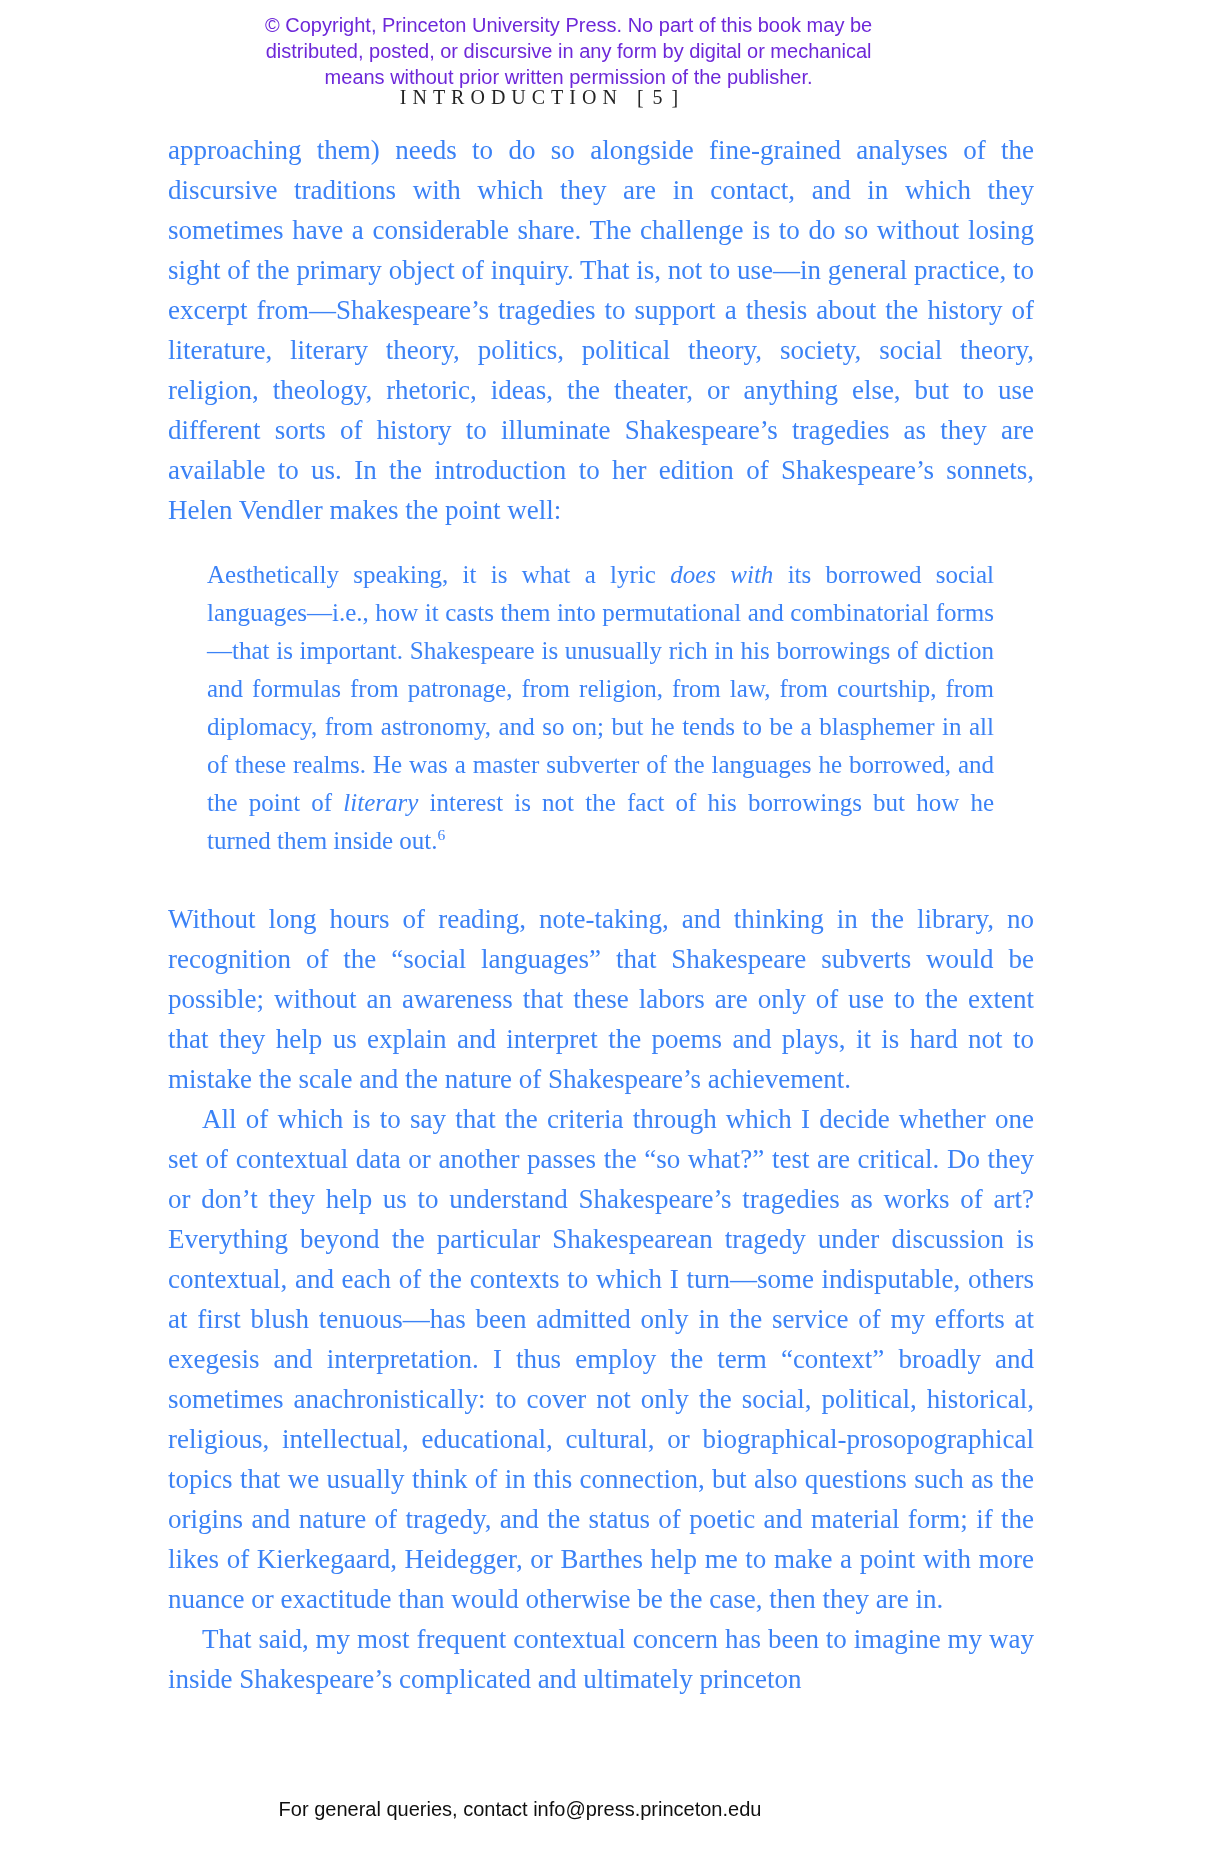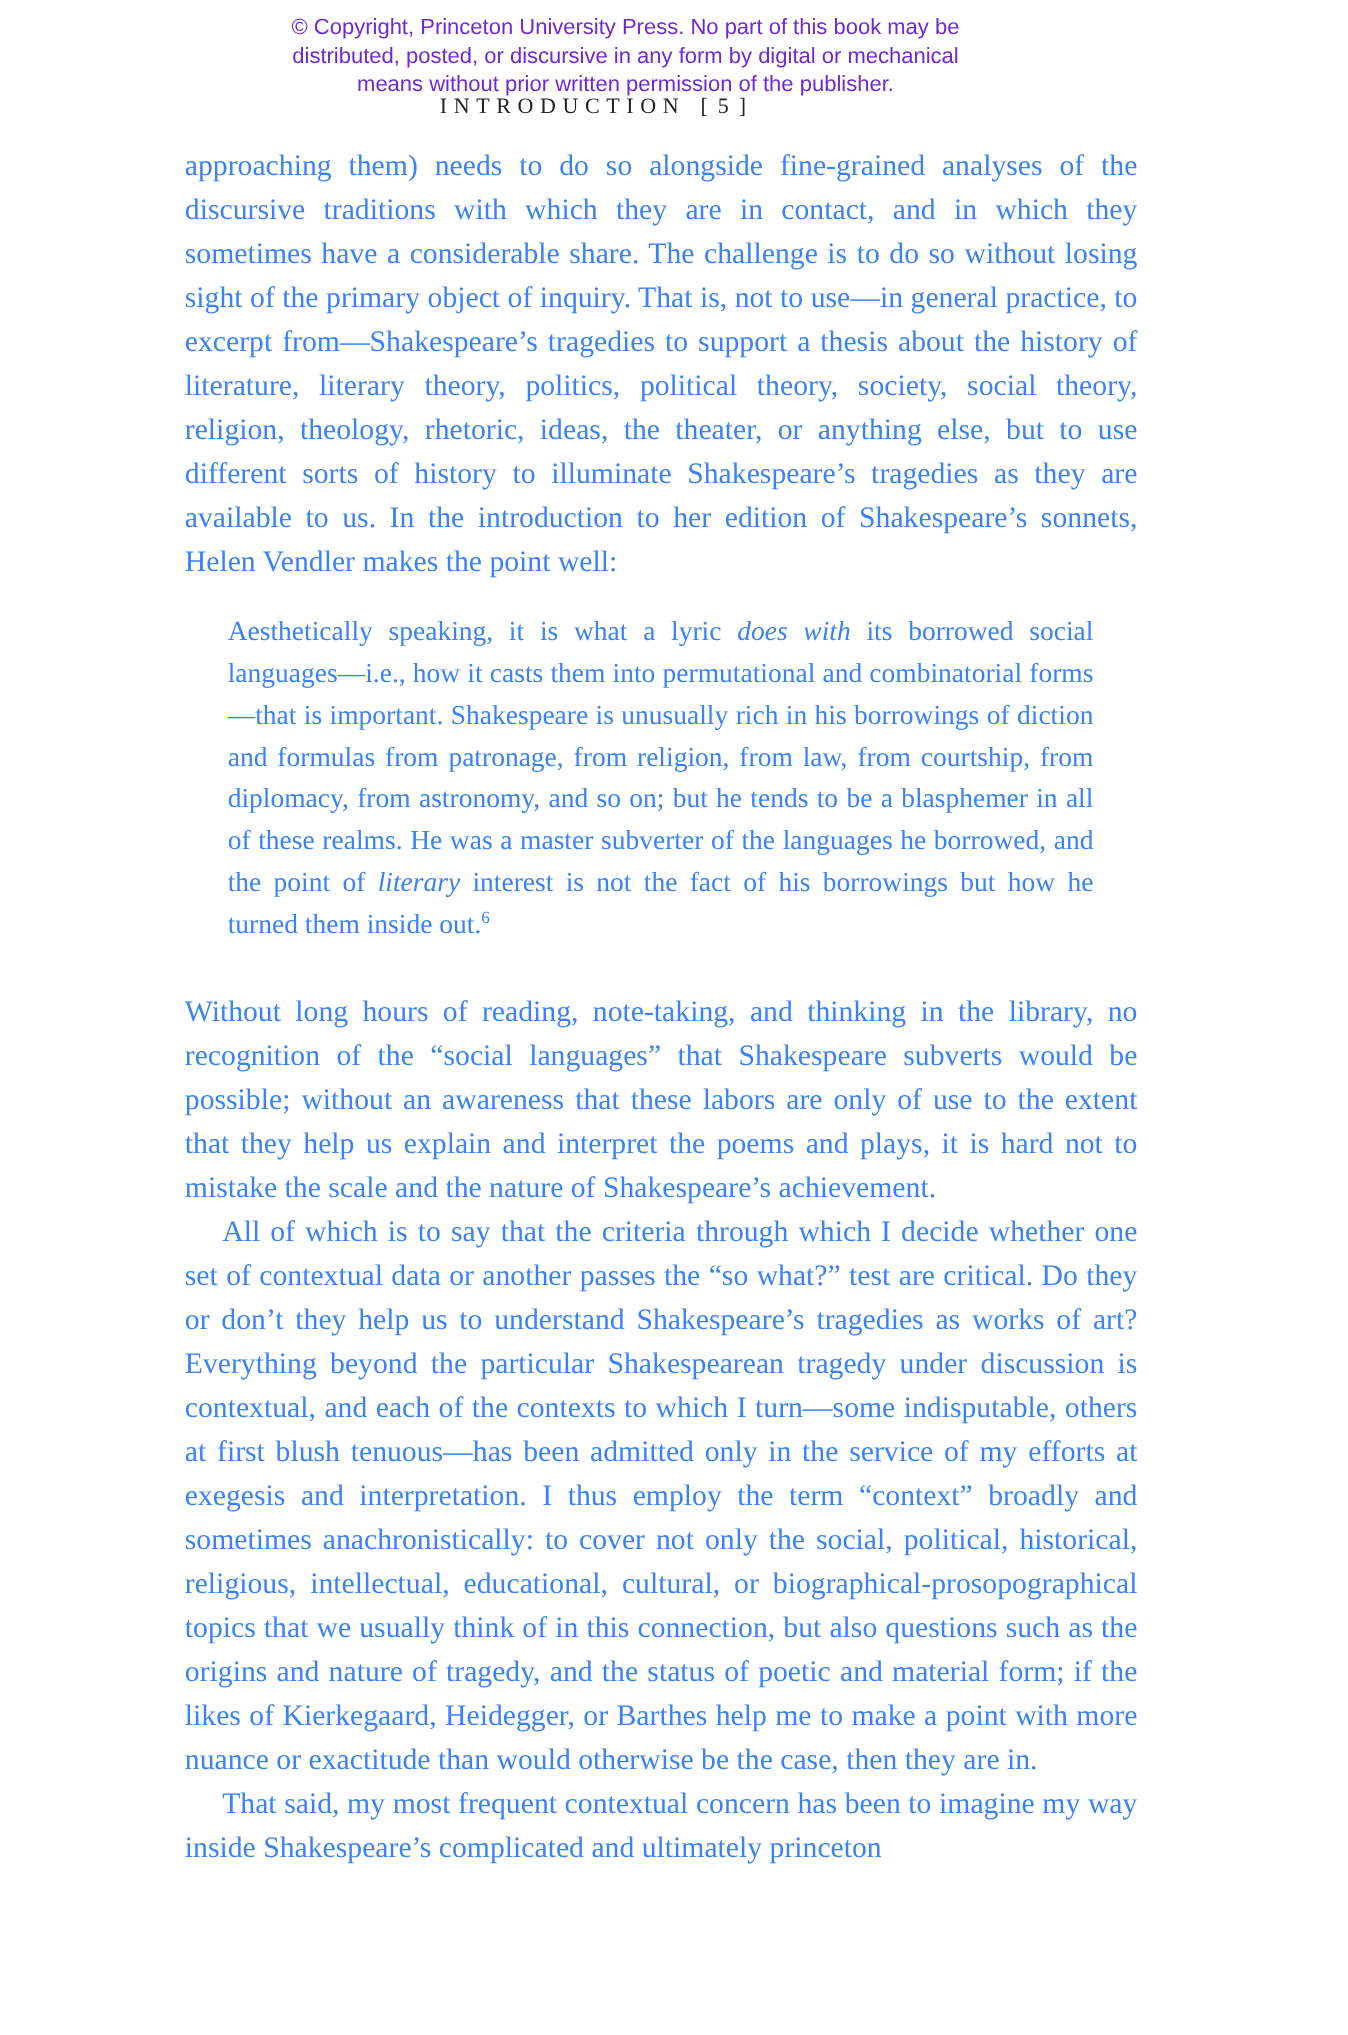--- a/index.html
+++ b/index.html
@@ -92,14 +92,15 @@
     <p class="quote"><span>Aesthetically speaking, it is what a lyric </span><em>does with</em><span> its borrowed social languages—i.e., how it casts them into permutational and combinatorial forms—that is important. Shakespeare is unusually rich in his borrowings of diction and formulas from patronage, from religion, from law, from courtship, from diplomacy, from astronomy, and so on; but he tends to be a blasphemer in all of these realms. He was a master subverter of the languages he borrowed, and the point of </span><em>literary</em><span> interest is not the fact of his borrowings but how he turned them inside out.</span><sup class="fnref">6</sup></p>
 
     <p>Without long hours of reading, note-taking, and thinking in the library, no recognition of the “social languages” that Shakespeare subverts would be possible; without an awareness that these labors are only of use to the extent that they help us explain and interpret the poems and plays, it is hard not to mistake the scale and the nature of Shakespeare’s achievement.</p>
 
     <p class="indent">All of which is to say that the criteria through which I decide whether one set of contextual data or another passes the “so what?” test are critical. Do they or don’t they help us to understand Shakespeare’s tragedies as works of art? Everything beyond the particular Shakespearean tragedy under discussion is contextual, and each of the contexts to which I turn—some indisputable, others at first blush tenuous—has been admitted only in the service of my efforts at exegesis and interpretation. I thus employ the term “context” broadly and sometimes anachronistically: to cover not only the social, political, historical, religious, intellectual, educational, cultural, or biographical-prosopographical topics that we usually think of in this connection, but also questions such as the origins and nature of tragedy, and the status of poetic and material form; if the likes of Kierkegaard, Heidegger, or Barthes help me to make a point with more nuance or exactitude than would otherwise be the case, then they are in.</p>
 
     <p class="indent">That said, my most frequent contextual concern has been to imagine my way inside Shakespeare’s complicated and ultimately princeton</p>
 
   </div>
 
+  <div class="footer">For general queries, contact info@press.princeton.edu</div>
 
 </div>
 
 </body></html>

